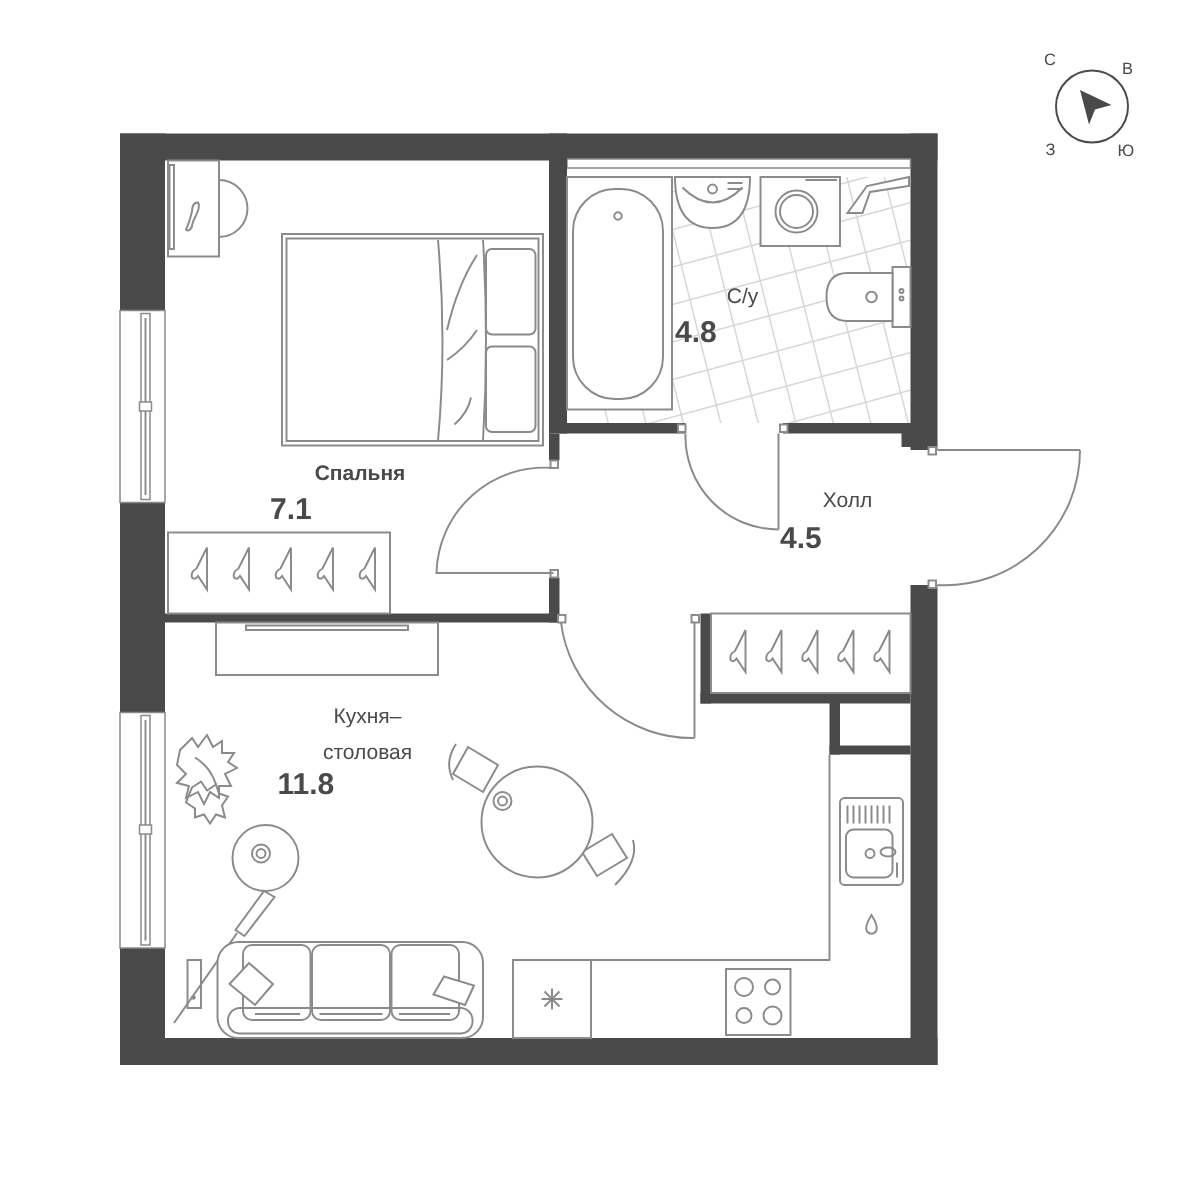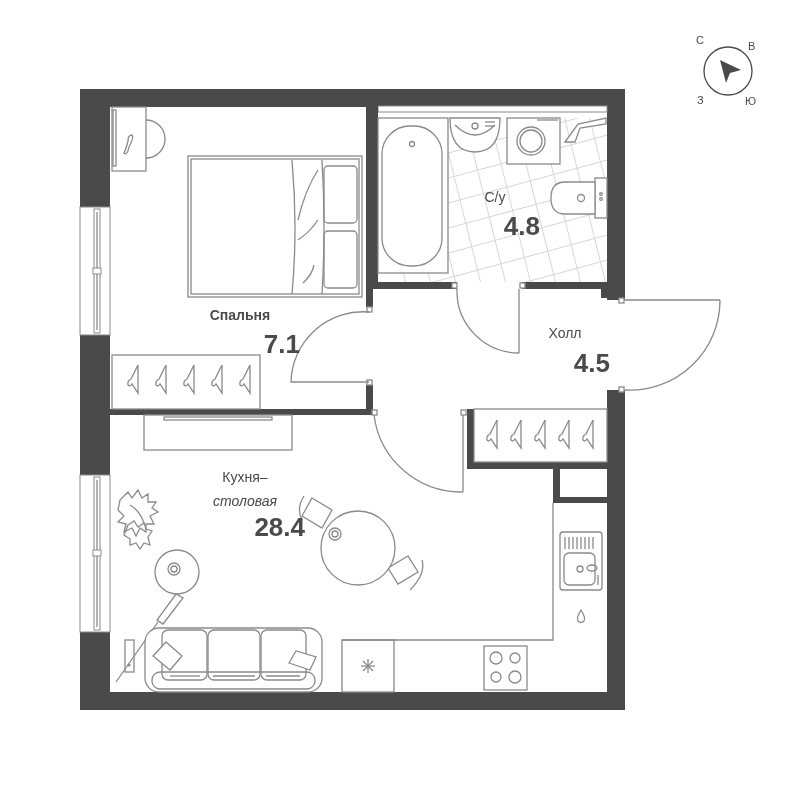--- a/index.html
+++ b/index.html
@@ -3,21 +3,21 @@
 <meta charset="utf-8">
 <style>
   html, body { margin:0; padding:0; background:#ffffff; }
   body { width:800px; height:800px; position:relative; overflow:hidden; font-family:"Liberation Sans", sans-serif; }
   svg { position:absolute; left:0; top:0; }
   .wall { fill:#4a4a4a; }
   .ln { fill:none; stroke:#8a8a8a; stroke-width:1.3; }
   .ln2 { fill:#fff; stroke:#8a8a8a; stroke-width:1.3; }
   .tile { stroke:#d6d6d6; stroke-width:1; }
   .room-name { position:absolute; font-size:14px; color:#4a4a4a; text-align:center; line-height:22px; }
-  .room-area { position:absolute; font-size:26px; font-weight:bold; color:#4a4a4a; text-align:right; }
+  .room-area { position:absolute; font-size:20px; font-weight:bold; color:#4a4a4a; text-align:left; }
   .compass-letter { position:absolute; font-size:11px; color:#4a4a4a; }
 </style>
 </head>
 <body>
 
 <svg width="800" height="800" viewBox="0 0 800 800">
   <defs>
     <clipPath id="bathclip">
         <rect x="378" y="118" width="229" height="164"></rect>
       </clipPath>
@@ -270,14 +270,14 @@
 <div class="room-name" style="left:180px;top:304px;width:120px;font-weight:bold;">Спальня</div>
 <div class="room-area" style="left:180px;top:329px;width:120px;">7.1</div>
 
 <div class="room-name" style="left:450px;top:186px;width:90px;">С/у</div>
 <div class="room-area" style="left:450px;top:211px;width:90px;">4.8</div>
 
 <div class="room-name" style="left:520px;top:322px;width:90px;">Холл</div>
 <div class="room-area" style="left:520px;top:348px;width:90px;">4.5</div>
 
 <div class="room-name" style="left:185px;top:466px;width:120px;">Кухня–</div>
-<div class="room-name" style="left:185px;top:490px;width:120px;font-style:italic;">столовая</div>
-<div class="room-area" style="left:185px;top:512px;width:120px;">28.4</div>
+<div class="room-name" style="left:185px;top:490px;width:120px;">столовая</div>
+<div class="room-area" style="left:185px;top:512px;width:120px;">11.8</div>
 
 </body></html>

